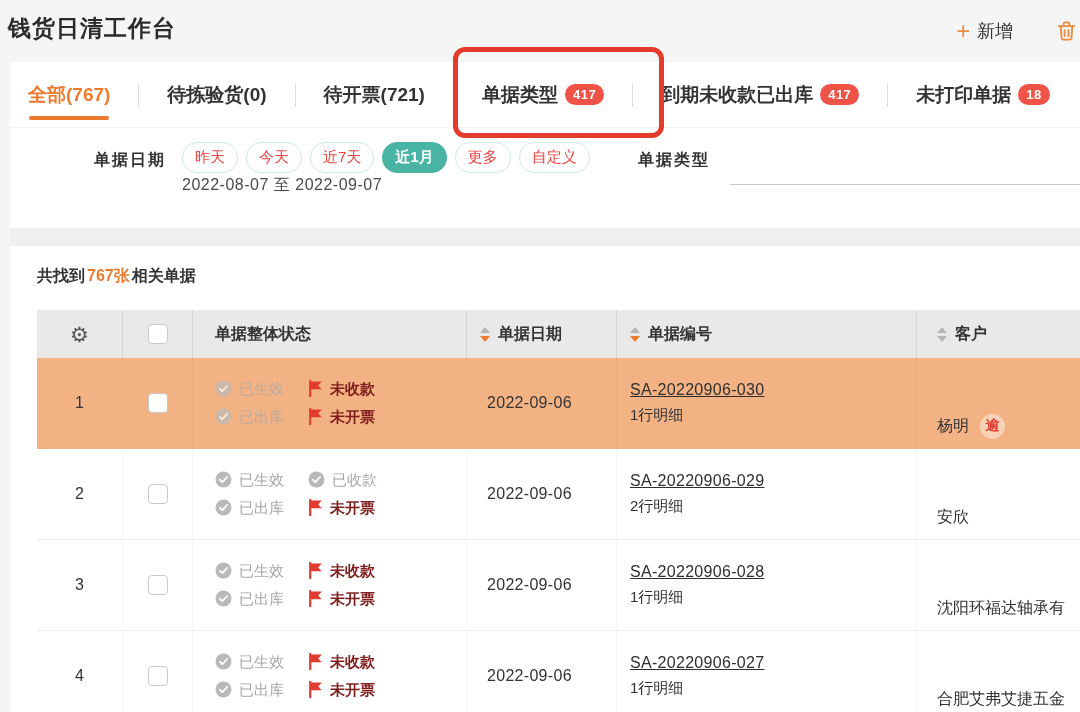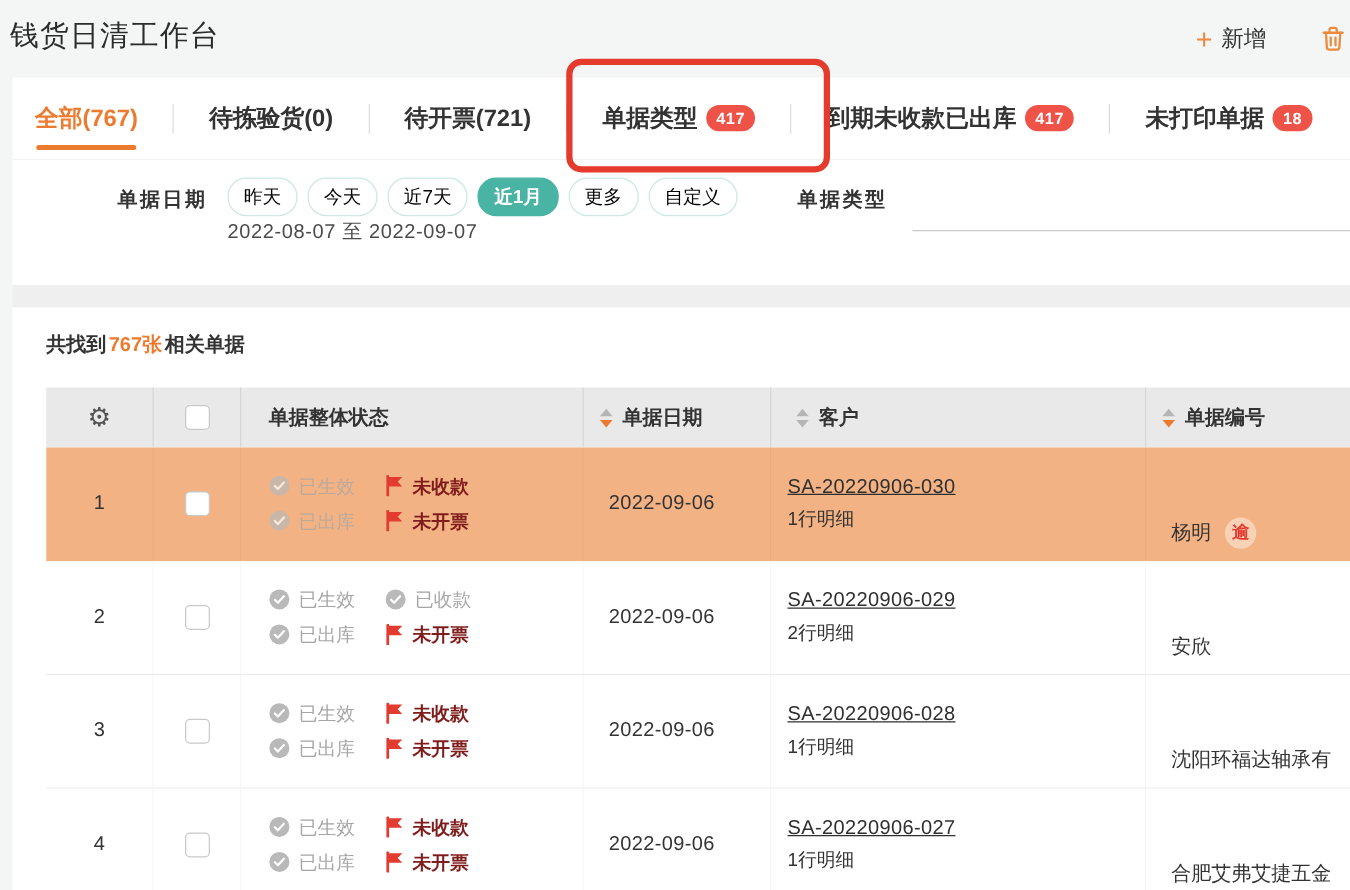--- a/index.html
+++ b/index.html
@@ -5,40 +5,40 @@
   html,body{margin:0;padding:0;}
   body{
     position:relative;width:1080px;height:712px;overflow:hidden;
     background:#f4f5f5;
     font-family:"Liberation Sans","DejaVu Sans",sans-serif;
     color:#333;
     -webkit-font-smoothing:antialiased;
   }
   
   .header{position:absolute;top:0;left:0;width:1080px;height:62px;background:#f4f5f5;}
-  .page-title{position:absolute;left:8px;top:13px;font-size:23px;font-weight:400;color:#2b2b2b;letter-spacing:1px;}
+  .page-title{position:absolute;left:8px;top:13px;font-size:23px;font-weight:700;color:#2b2b2b;letter-spacing:1px;}
   .header-actions{position:absolute;right:2px;top:18px;display:flex;align-items:center;gap:36px;}
   .add-btn{display:flex;align-items:center;gap:7px;font-size:18px;color:#333;cursor:pointer;background:none;border:none;font-family:inherit;}
   .plus-glyph{color:#ed8a3e;font-size:23px;font-weight:400;line-height:1;}
   .trash-btn{background:none;border:none;cursor:pointer;padding:0;line-height:0;}
   
   .panel1{position:absolute;top:62px;left:10px;width:1070px;height:166px;background:#fff;}
   .tabbar{position:relative;height:66px;display:flex;align-items:center;padding-left:18px;border-bottom:1px solid #f3f3f3;box-sizing:border-box;}
   .tab{position:relative;height:66px;display:flex;align-items:center;gap:7px;font-size:19px;font-weight:600;color:#333;cursor:pointer;white-space:nowrap;}
   .tab.active{color:#ed7b2f;}
   .tab.active::after{content:"";position:absolute;left:1px;right:1px;bottom:8px;height:4px;border-radius:2px;background:#ed7b2f;}
   .tab-badge{background:#ef5348;color:#fff;font-size:13px;font-weight:700;line-height:1;padding:4px 8px;border-radius:11px;letter-spacing:.5px;}
   .tab-divider{width:1px;height:24px;background:#ddd;margin:0 28px;}
   
   .filter-row{position:absolute;top:66px;left:0;right:0;height:100px;}
   .filter-label{position:absolute;top:22px;font-size:16px;font-weight:600;color:#333;letter-spacing:2px;}
   .lbl-date{left:84px;}
   .lbl-type{left:628px;}
   .pills{position:absolute;left:172px;top:14px;display:flex;gap:8px;}
-  .pill{padding:5px 12px;border-radius:15px;border:1px solid #cde9e4;background:#fff;font-size:15px;color:#000000;font-family:inherit;cursor:pointer;white-space:nowrap;}
+  .pill{padding:5px 12px;border-radius:15px;border:1px solid #cde9e4;background:#fff;font-size:15px;color:#ef4444;font-family:inherit;cursor:pointer;white-space:nowrap;}
   .pill.selected{background:#4ab4a4;border-color:#4ab4a4;color:#fff;font-weight:700;}
   .date-range{position:absolute;left:172px;top:47px;font-size:16px;color:#4a4a4a;letter-spacing:.5px;}
   .type-input{position:absolute;left:720px;top:24px;width:350px;height:32px;border:none;border-bottom:1px solid #c9c9c9;background:transparent;}
   .expand-btn{position:absolute;left:815px;top:136px;width:182px;height:30px;background:#efefef;border:none;border-radius:7px 7px 0 0;display:flex;align-items:center;justify-content:center;gap:9px;font-size:15px;color:#555;font-family:inherit;cursor:pointer;}
   
   .band{position:absolute;top:228px;left:10px;width:1070px;height:18px;background:#efefef;}
   
   .panel2{position:absolute;top:246px;left:10px;width:1070px;height:466px;background:#fff;overflow:hidden;}
   .results-line{position:absolute;left:27px;top:20px;font-size:16px;font-weight:700;color:#333;display:flex;gap:2px;}
   .results-count{color:#ed7b2f;}
@@ -184,34 +184,34 @@
       <div class="th pad-status">
         <span>单据整体状态</span>
       </div>
       <div class="th pad-sm">
         <span class="sort active">
             <i class="up"></i>
             <i class="down"></i>
           </span>
         <span>单据日期</span>
       </div>
+      <div class="th pad-sm">
+        <span class="sort active">
+            <i class="up"></i>
+            <i class="down"></i>
+          </span>
+        <span>单据编号</span>
+      </div>
       <div class="th pad-cust">
         <span class="sort">
             <i class="up"></i>
             <i class="down"></i>
           </span>
         <span>客户</span>
       </div>
-      <div class="th pad-sm">
-        <span class="sort active">
-            <i class="up"></i>
-            <i class="down"></i>
-          </span>
-        <span>单据编号</span>
-      </div>
     </div>
     <div id="tbody">
         <div class="trow hl">
     <div class="td center td-index">1</div>
     <div class="td center">
       <span class="checkbox"></span>
     </div>
     <div class="td td-status">
       <span class="status-grid">
               <span class="status-item done">

